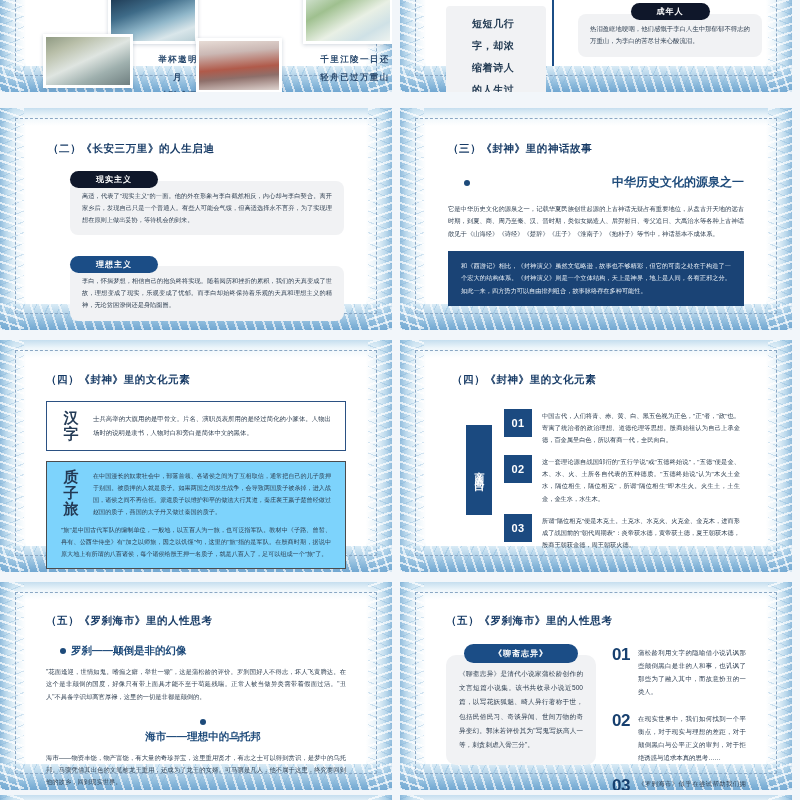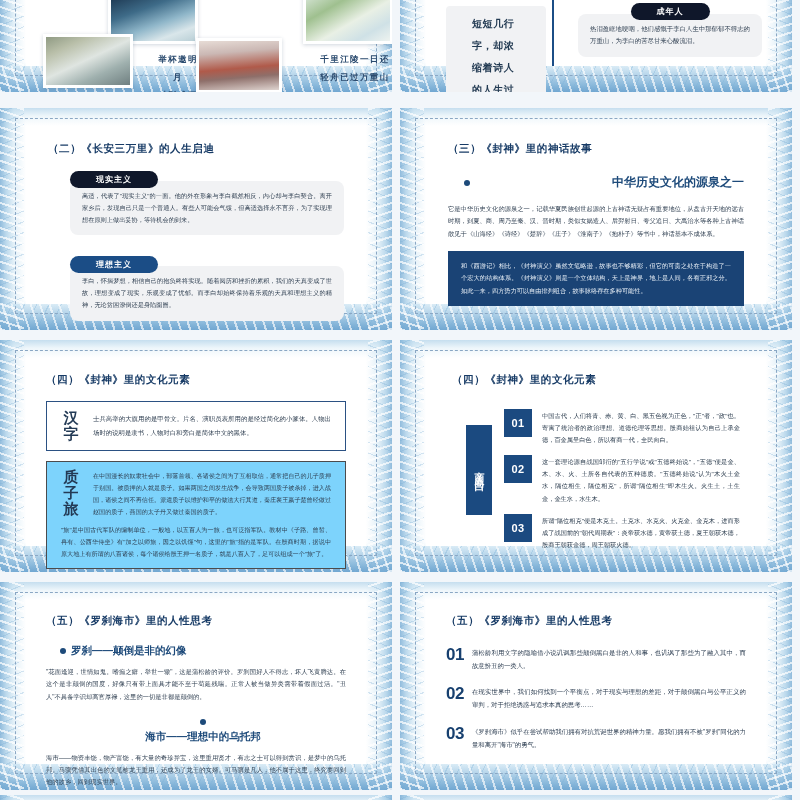--- a/index.html
+++ b/index.html
@@ -354,20 +354,28 @@
 
   <div class="slide" style="left:400px; top:582px; width:392px; height:208px;">
     <div class="ice"></div>
     <div class="icer"></div>
     <div class="dashframe"></div>
     <div class="inner" style="padding:14px 20px;">
       <div class="sec-title">（五）《罗刹海市》里的人性思考</div>
 
       <div class="row" style="margin-top:14px; gap:16px; align-items:flex-start;">
 
+        <div style="width:150px;">
+          <div style="text-align:center;">
+            <span class="pill" style="padding:4px 30px; font-size:8px;">《聊斋志异》</span>
+          </div>
+          <div class="softcard">
+            <div class="t">《聊斋志异》是清代小说家蒲松龄创作的文言短篇小说集。该书共收录小说近500篇，以写花妖狐魅、畸人异行著称于世，包括民俗民习、奇谈异闻、世间万物的奇异变幻。郭沫若评价其为"写鬼写妖高人一等，刺贪刺虐入骨三分"。</div>
+          </div>
+        </div>
 
         <div style="flex:1; display:flex; flex-direction:column; gap:13px; padding-top:4px;">
           <div class="bignum-row">
             <div class="bignum">01</div>
             <div class="bignum-txt">蒲松龄利用文字的隐喻借小说讥讽那些颠倒黑白是非的人和事，也讥讽了那些为了融入其中，而故意扮丑的一类人。</div>
           </div>
           <div class="bignum-row">
             <div class="bignum">02</div>
             <div class="bignum-txt">在现实世界中，我们如何找到一个平衡点，对于现实与理想的差距，对于颠倒黑白与公平正义的审判，对于拒绝诱惑与追求本真的思考……</div>
           </div>

